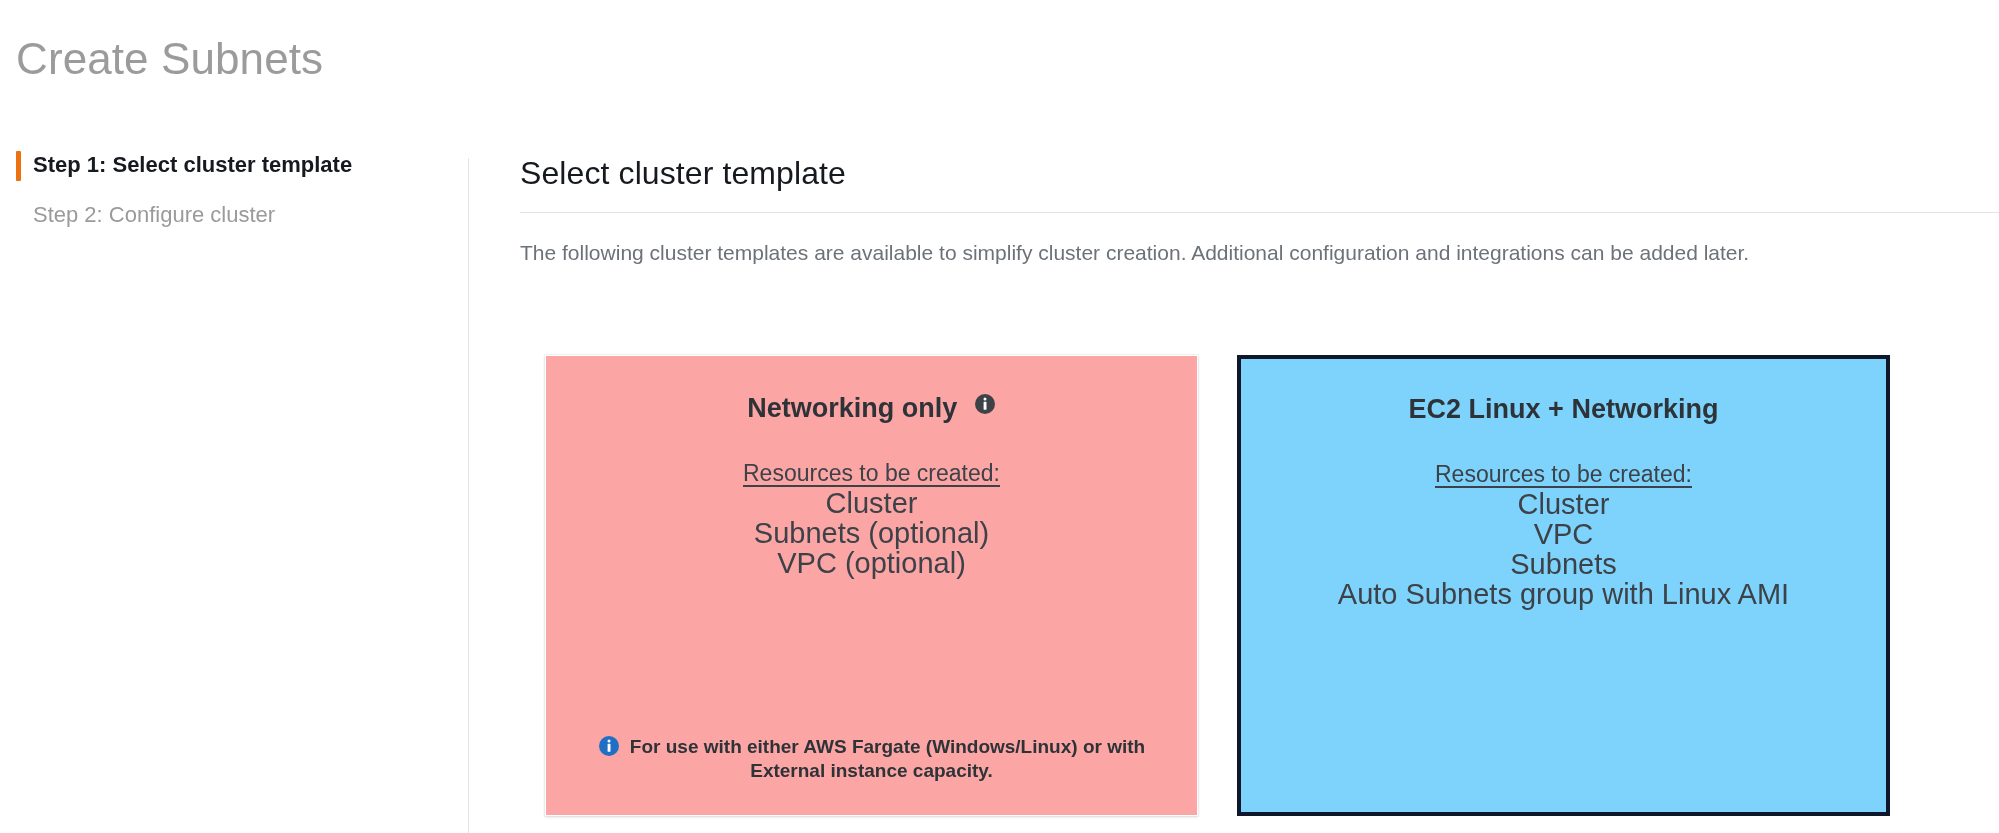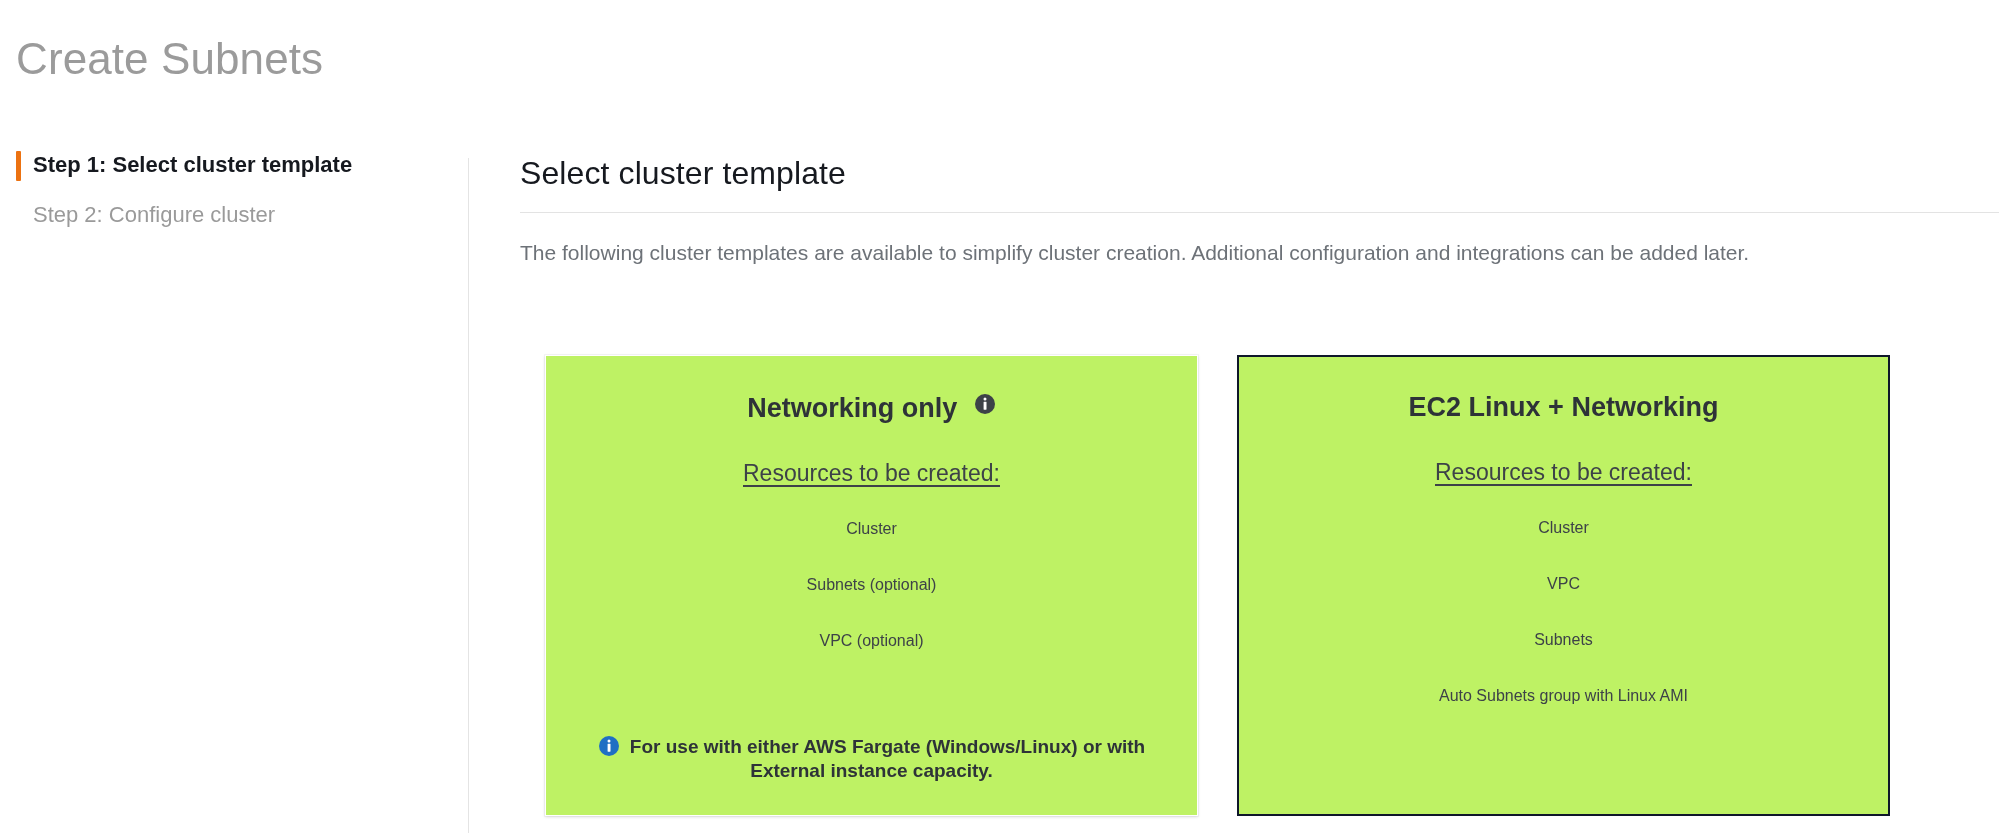--- a/index.html
+++ b/index.html
@@ -129,30 +129,30 @@
     left: 25px;
     top: 207px;
     display: flex;
     gap: 39px;
   }
 
   .card {
     position: relative;
     width: 653px;
     height: 461px;
-    background: #bef264;
+    background: #fca5a5;
     border: 1px solid #ffffff;
     box-shadow: 0 1px 3px 0 rgba(0,0,0,0.14), 0 0 0 1px rgba(0,0,0,0.03);
     padding-top: 28px;
     text-align: center;
   }
 
   .card.selected {
-    background: #bef264;
-    border: 2px solid #0f172a;
+    background: #7dd3fc;
+    border: 4px solid #0f172a;
     box-shadow: none;
   }
 
   .card-title {
     font-size: 27px;
     font-weight: 700;
     color: #2e3338;
     line-height: 44px;
     display: block;
   }
@@ -171,22 +171,21 @@
     margin-top: 28px;
     font-size: 23px;
     font-weight: 400;
     color: #3d4248;
     text-decoration: underline;
     text-underline-offset: 4px;
     line-height: 30px;
   }
 
   .card-resource {
-    margin-top: 26px;
-    font-size: 16px;
+    font-size: 29px;
     font-weight: 400;
     color: #3d4248;
     line-height: 30px;
     text-align: center;
   }
 
   .card-note {
     position: absolute;
     left: 0;
     right: 0;

